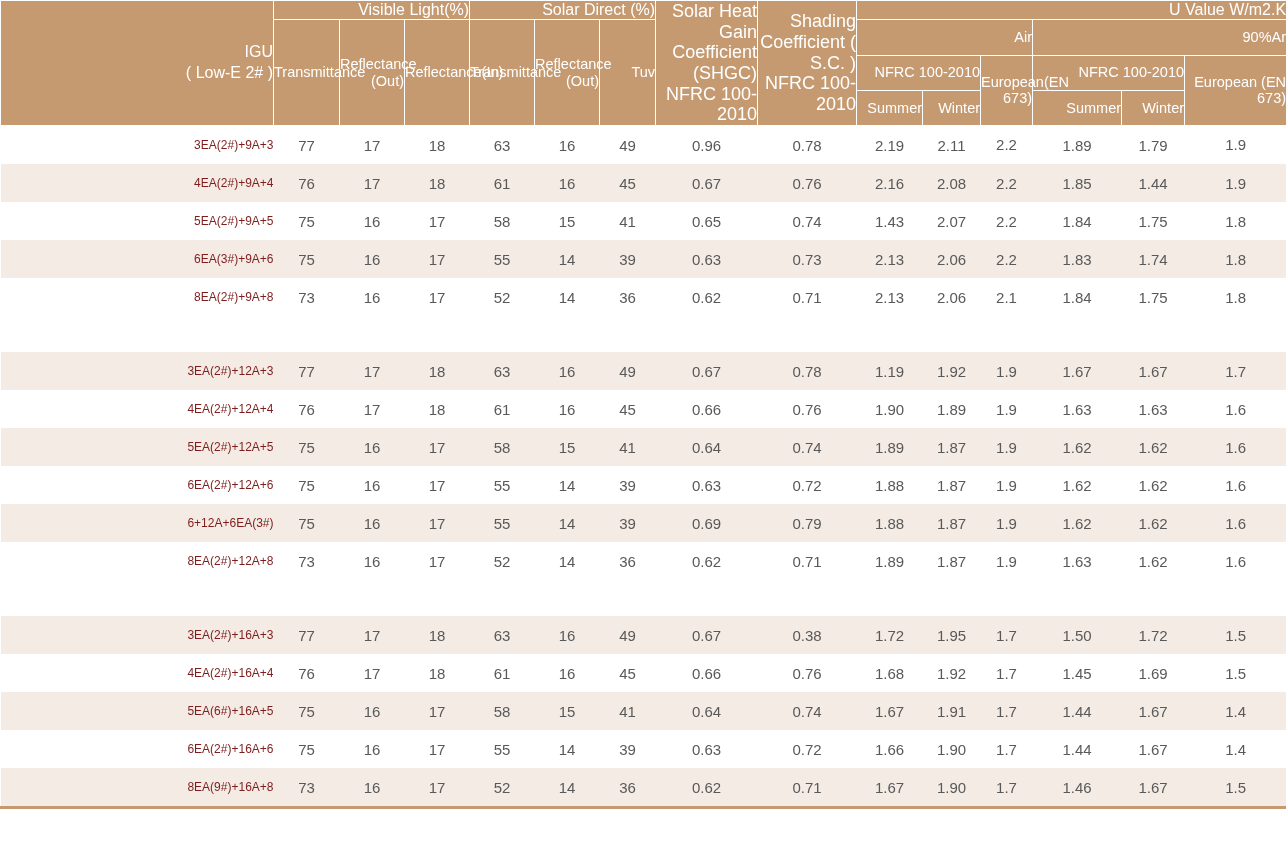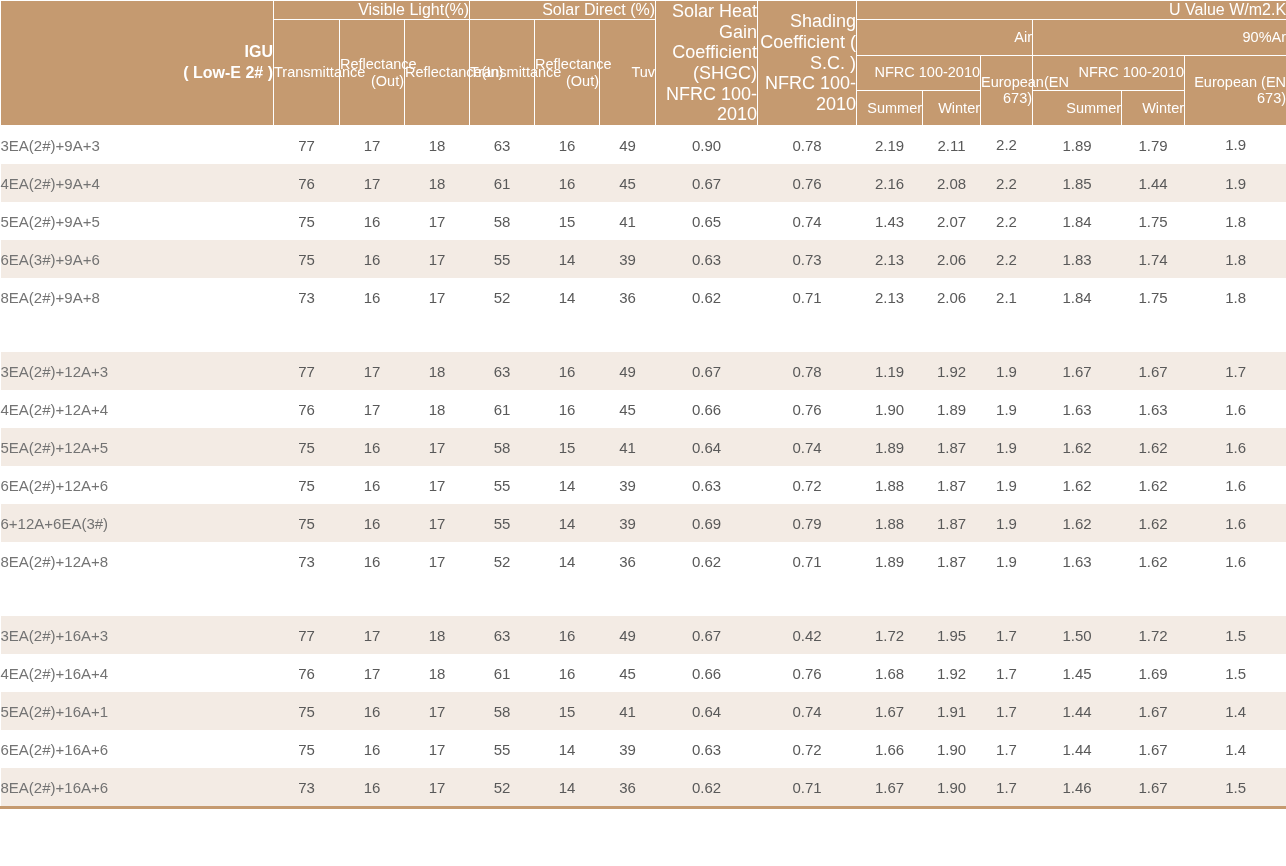--- a/index.html
+++ b/index.html
@@ -29,43 +29,43 @@
     color: #ffffff;
     font-weight: normal;
     text-align: right;
     vertical-align: middle;
     border: 1px solid #ffffff;
     line-height: 1.15;
     font-size: 14.5px;
     padding: 2px 3px;
   }
   thead td.igu-title {
-    font-weight: bold;
+    font-weight: normal;
     font-size: 16px;
     line-height: 1.3;
   }
   thead td.group-top {
     font-size: 16px;
   }
   thead td.small {
     font-size: 18px;
   }
   
   tbody td {
     text-align: center;
     vertical-align: middle;
     font-size: 15px;
     height: 38px;
     border: none;
     color: #595959;
   }
   tbody td.label {
-    text-align: left;
-    font-size: 15px;
-    color: #737373;
+    text-align: right;
+    font-size: 12px;
+    color: #7f1d1d;
   }
   tbody tr.alt td {
     background: #f3ebe4;
   }
   tbody tr.plain td {
     background: #ffffff;
   }
   tbody tr.spacer td {
     height: 36px;
     background: #ffffff;
@@ -135,21 +135,21 @@
   </thead>
   <tbody id="tbody">
       <tr class="plain">
         <td class="label">3EA(2#)+9A+3</td>
         <td>77</td>
         <td>17</td>
         <td>18</td>
         <td>63</td>
         <td>16</td>
         <td>49</td>
-        <td>0.90</td>
+        <td>0.96</td>
         <td>0.78</td>
         <td>2.19</td>
         <td>2.11</td>
         <td>2.2</td>
         <td>1.89</td>
         <td>1.79</td>
         <td>1.9</td>
       </tr>
       <tr class="alt">
         <td class="label">4EA(2#)+9A+4</td>
@@ -357,21 +357,21 @@
       </tr>
       <tr class="alt">
         <td class="label">3EA(2#)+16A+3</td>
         <td>77</td>
         <td>17</td>
         <td>18</td>
         <td>63</td>
         <td>16</td>
         <td>49</td>
         <td>0.67</td>
-        <td>0.42</td>
+        <td>0.38</td>
         <td>1.72</td>
         <td>1.95</td>
         <td>1.7</td>
         <td>1.50</td>
         <td>1.72</td>
         <td>1.5</td>
       </tr>
       <tr class="plain">
         <td class="label">4EA(2#)+16A+4</td>
         <td>76</td>
@@ -383,21 +383,21 @@
         <td>0.66</td>
         <td>0.76</td>
         <td>1.68</td>
         <td>1.92</td>
         <td>1.7</td>
         <td>1.45</td>
         <td>1.69</td>
         <td>1.5</td>
       </tr>
       <tr class="alt">
-        <td class="label">5EA(2#)+16A+1</td>
+        <td class="label">5EA(6#)+16A+5</td>
         <td>75</td>
         <td>16</td>
         <td>17</td>
         <td>58</td>
         <td>15</td>
         <td>41</td>
         <td>0.64</td>
         <td>0.74</td>
         <td>1.67</td>
         <td>1.91</td>
@@ -417,21 +417,21 @@
         <td>0.63</td>
         <td>0.72</td>
         <td>1.66</td>
         <td>1.90</td>
         <td>1.7</td>
         <td>1.44</td>
         <td>1.67</td>
         <td>1.4</td>
       </tr>
       <tr class="alt">
-        <td class="label">8EA(2#)+16A+6</td>
+        <td class="label">8EA(9#)+16A+8</td>
         <td>73</td>
         <td>16</td>
         <td>17</td>
         <td>52</td>
         <td>14</td>
         <td>36</td>
         <td>0.62</td>
         <td>0.71</td>
         <td>1.67</td>
         <td>1.90</td>

